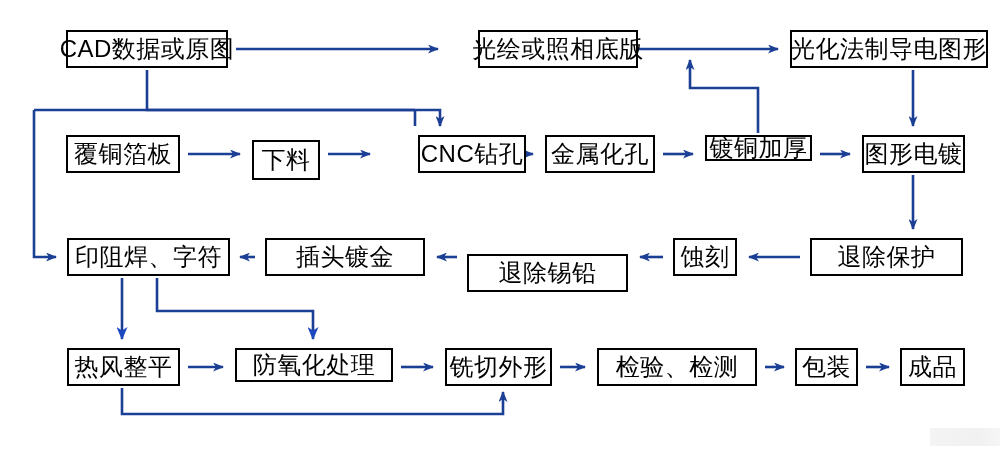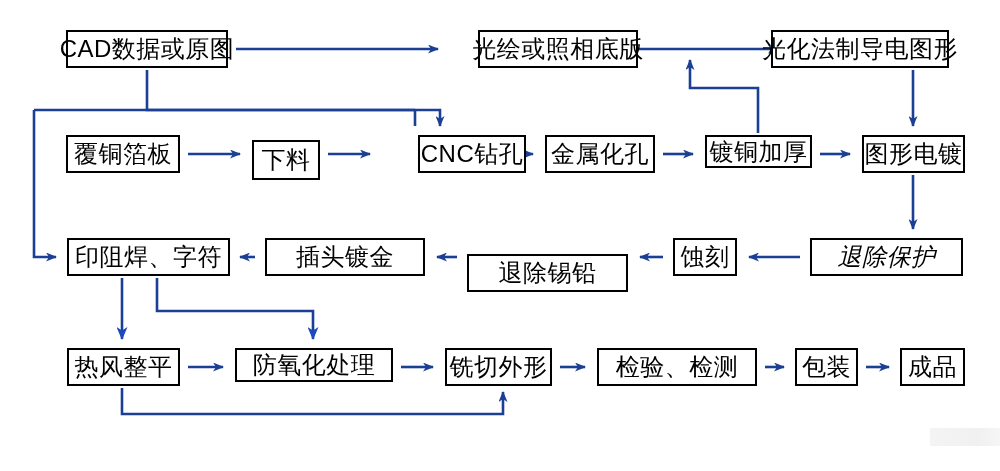--- a/index.html
+++ b/index.html
@@ -96,56 +96,56 @@
       <path d="M122,388 L122,414 L503,414 L503,392" marker-end="url(#ar)"></path>
     </g>
   </svg>
 
   <div class="node" style="left:66px;top:30px;width:162px;height:38px;">
     <span>CAD数据或原图</span>
   </div>
   <div class="node" style="left:450px;top:30px;width:160px;height:38px;margin-left:28px;">
     <span>光绘或照相底版</span>
   </div>
-  <div class="node" style="left:771px;top:30px;width:178px;height:38px;">
+  <div class="node" style="left:790px;top:30px;width:198px;height:38px;">
     <span>光化法制导电图形</span>
   </div>
 
   <div class="node" style="left:66px;top:135px;width:114px;height:38px;">
     <span>覆铜箔板</span>
   </div>
   <div class="node" style="left:252px;top:140px;width:68px;height:40px;">
     <span>下料</span>
   </div>
   <div class="node" style="left:382px;top:135px;width:108px;height:38px;margin-left:36px;">
     <span>CNC钻孔</span>
   </div>
   <div class="node" style="left:545px;top:135px;width:110px;height:38px;">
     <span>金属化孔</span>
   </div>
-  <div class="node" style="left:705px;top:135px;width:107px;height:33px;">
+  <div class="node" style="left:705px;top:135px;width:107px;height:26px;">
     <span>镀铜加厚</span>
   </div>
   <div class="node" style="left:862px;top:135px;width:103px;height:38px;">
     <span>图形电镀</span>
   </div>
 
   <div class="node" style="left:67px;top:238px;width:163px;height:38px;">
     <span>印阻焊、字符</span>
   </div>
   <div class="node" style="left:265px;top:238px;width:160px;height:38px;">
     <span>插头镀金</span>
   </div>
   <div class="node" style="left:467px;top:238px;width:161px;height:38px;margin-top:16px;">
     <span>退除锡铅</span>
   </div>
   <div class="node" style="left:673px;top:238px;width:64px;height:38px;">
     <span>蚀刻</span>
   </div>
-  <div class="node" style="left:810px;top:238px;width:153px;height:38px;font-style:italic;">
+  <div class="node" style="left:810px;top:238px;width:153px;height:38px;">
     <span>退除保护</span>
   </div>
 
   <div class="node" style="left:67px;top:348px;width:113px;height:38px;">
     <span>热风整平</span>
   </div>
   <div class="node" style="left:235px;top:348px;width:158px;height:34px;">
     <span>防氧化处理</span>
   </div>
   <div class="node" style="left:445px;top:348px;width:107px;height:38px;">

